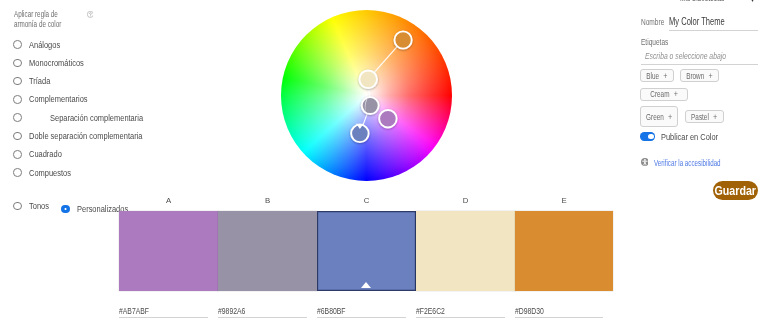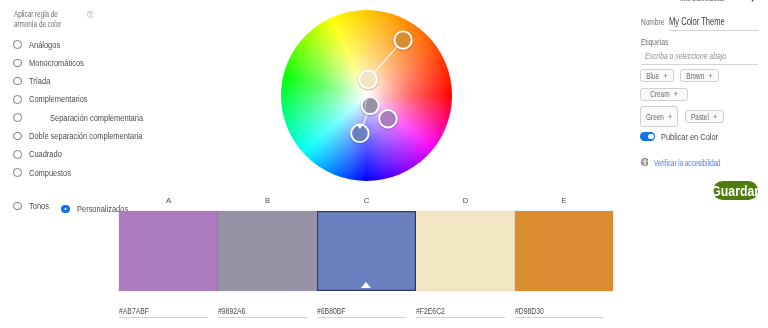--- a/index.html
+++ b/index.html
@@ -45,21 +45,21 @@
   
   .r-label{position:absolute;font-size:8.2px;color:#707070;white-space:nowrap;transform:scaleX(0.80);transform-origin:left top;}
   .r-value{position:absolute;font-size:10.5px;color:#3a3a3a;white-space:nowrap;transform:scaleX(0.72);transform-origin:left top;}
   .r-line{position:absolute;height:1px;background:#d3d3d3;}
   .chip-plus{margin-left:5.5px;color:#6e6e6e;font-size:9.5px;line-height:1;}
   .chip{position:absolute;border:1px solid #d0d0d0;border-radius:3px;background:#fafafa;
         font-size:8.4px;color:#6a6a6a;display:flex;align-items:center;justify-content:center;box-sizing:border-box;}
   .chip-inner{transform:scaleX(0.76);white-space:nowrap;display:flex;align-items:center;}
   .toggle{position:absolute;background:#1473e6;border-radius:4.2px;}
   .toggle-knob{position:absolute;background:#fff;border-radius:50%;}
-  .btn-save{position:absolute;background:#4d7c0f;color:#fff;border-radius:10px;font-size:15px;font-weight:bold;
+  .btn-save{position:absolute;background:#a16207;color:#fff;border-radius:10px;font-size:13px;font-weight:bold;
             display:flex;align-items:center;justify-content:center;}
   .btn-save > span{transform:scaleX(0.82);display:inline-block;}
   .a11y-link{position:absolute;font-size:8.4px;color:#4f7ae4;white-space:nowrap;transform:scaleX(0.745);transform-origin:left top;}
   .a11y-icon{position:absolute;}
   .r-ph{position:absolute;font-size:9.6px;color:#909090;font-style:italic;white-space:nowrap;transform:scaleX(0.71);transform-origin:left top;}
   .r-pub{position:absolute;font-size:9.3px;color:#4b4b4b;white-space:nowrap;transform:scaleX(0.80);transform-origin:left top;}
   .swatch-tri{position:absolute;left:50%;bottom:2.2px;margin-left:-5.2px;width:0;height:0;
     border-left:5.2px solid transparent;border-right:5.2px solid transparent;border-bottom:6.5px solid #fff;}
 </style>
 </head>

